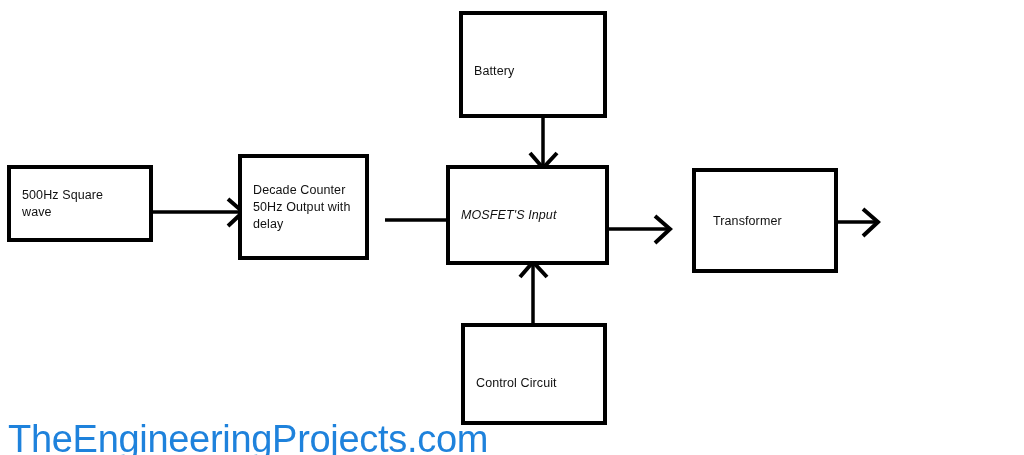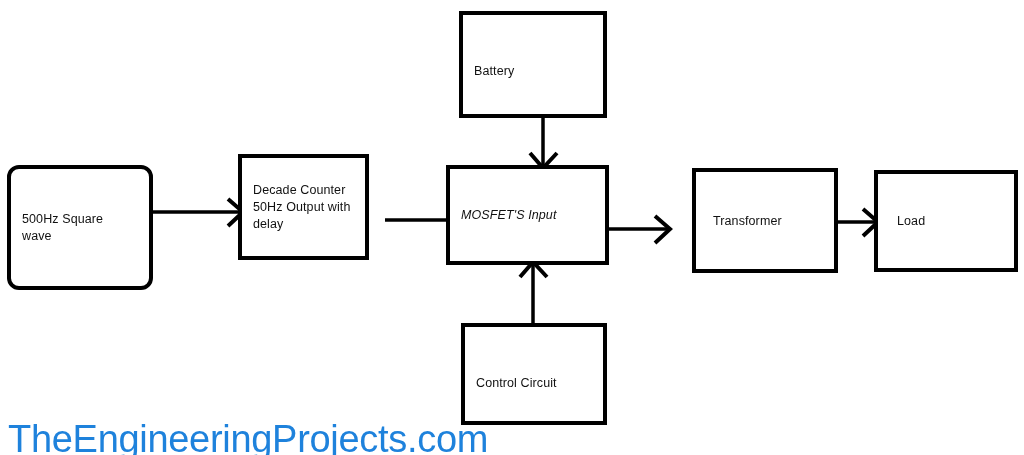--- a/index.html
+++ b/index.html
@@ -35,21 +35,21 @@
     position: absolute;
     left: 11px;
     top: 50%;
     transform: translateY(-50%);
     font-size: 12.5px;
     line-height: 17px;
     color: #111111;
     white-space: pre-line;
     letter-spacing: 0.1px;
   }
-  #blk-source   { left: 7px;   top: 165px; width: 146px; height: 125px; border-radius: 12px;  }
+  #blk-source   { left: 7px;   top: 165px; width: 146px; height: 77px;  }
   #blk-decade   { left: 238px; top: 154px; width: 131px; height: 106px; }
   #blk-mosfet   { left: 446px; top: 165px; width: 163px; height: 100px; font-style: italic; }
   #blk-transformer { left: 666px; top: 168px; width: 146px; height: 105px; margin-left: 26px; }
   #blk-load     { left: 874px; top: 170px; width: 144px; height: 102px; }
   #blk-battery  { left: 459px; top: 11px;  width: 148px; height: 107px; }
   #blk-control  { left: 461px; top: 323px; width: 146px; height: 102px; }
 
   #blk-mosfet .block-label,
   #blk-transformer .block-label,
   #blk-battery .block-label,
@@ -129,23 +129,20 @@
   </div>
 
   <div class="block" id="blk-mosfet">
     <span class="block-label">MOSFET'S  Input</span>
   </div>
 
   <div class="block" id="blk-transformer">
     <span class="block-label">Transformer</span>
   </div>
 
-  <div class="block" id="blk-load">
-    <span class="block-label">Load</span>
-  </div>
 
   <div class="block" id="blk-battery">
     <span class="block-label">Battery</span>
   </div>
 
   <div class="block" id="blk-control">
     <span class="block-label">Control Circuit</span>
   </div>
 
   <div id="watermark">TheEngineeringProjects.com</div>

